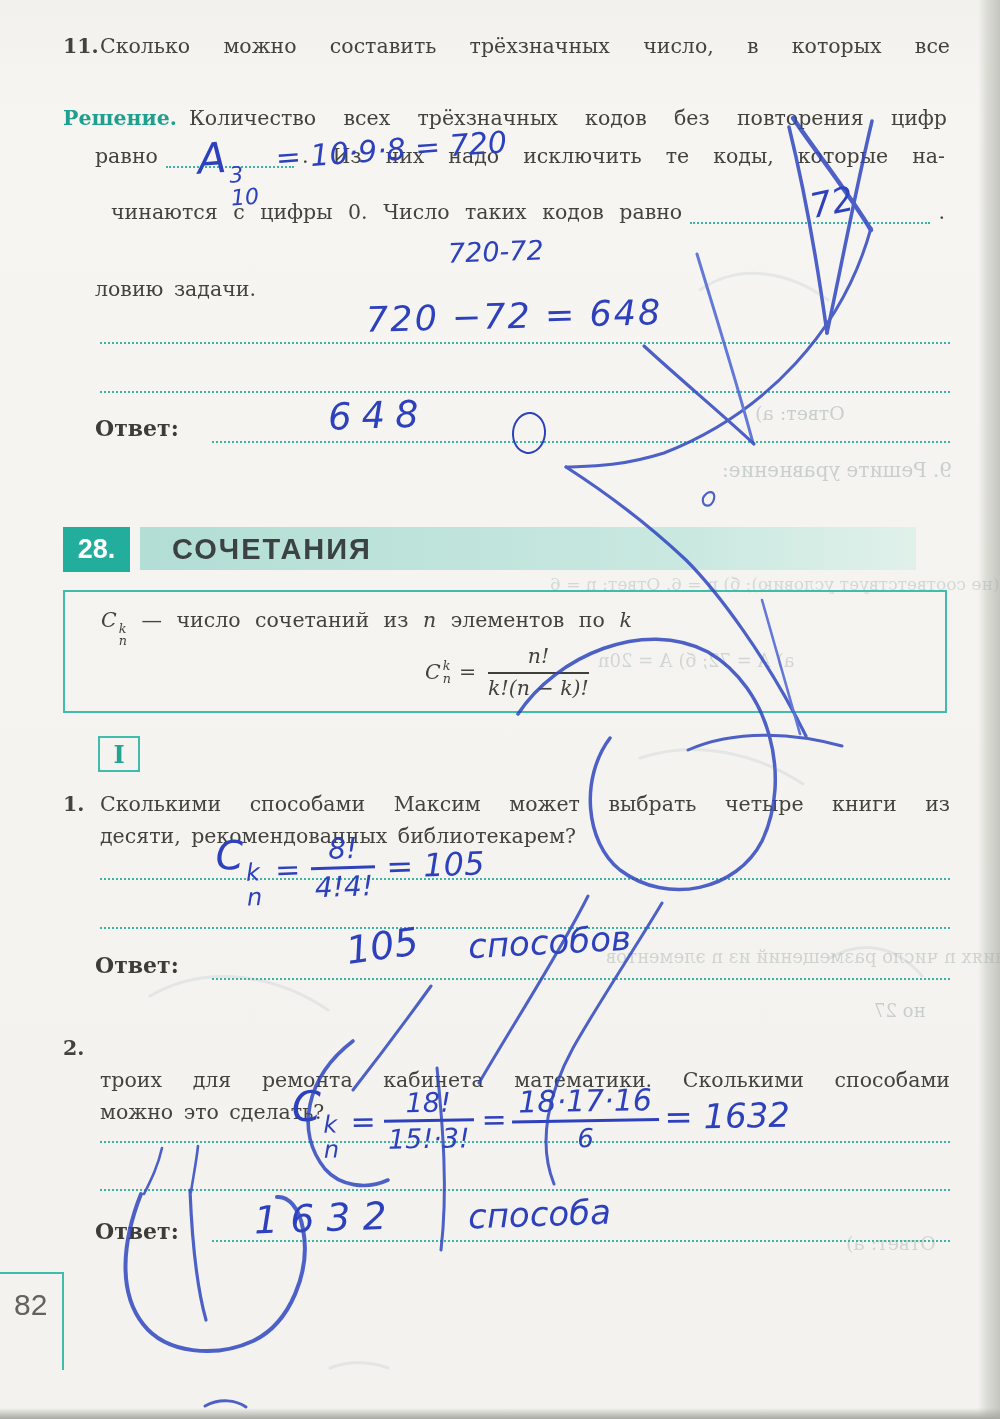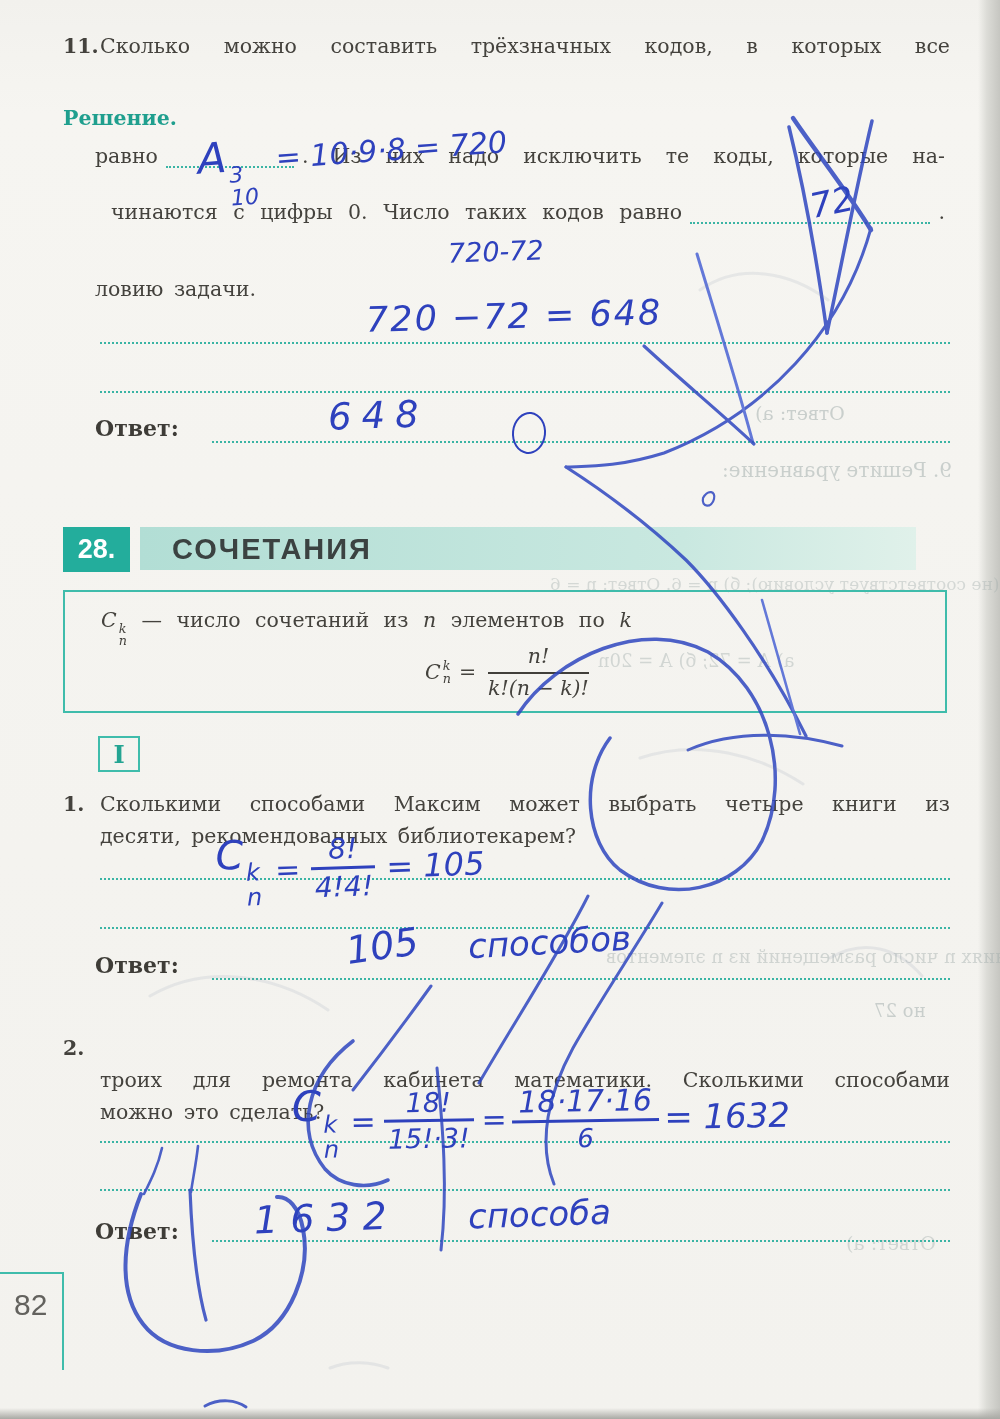--- a/index.html
+++ b/index.html
@@ -57,24 +57,25 @@
 
   <div class="abs bleed" style="left:755px;top:402px;">Ответ: а)</div>
   <div class="abs bleed" style="left:722px;top:458px;font-size:20px;">9. Решите уравнение:</div>
   <div class="abs bleed" style="left:550px;top:574px;font-size:17px;opacity:.38;">(не соответствует условию); б) n = 6. Ответ: n = 6</div>
   <div class="abs bleed" style="left:598px;top:650px;font-size:18px;opacity:.4;">а) А = 72;   б) А = 20n</div>
   <div class="abs bleed" style="left:606px;top:946px;font-size:18px;opacity:.42;">10. При каких значениях n число размещений из n элементов</div>
   <div class="abs bleed" style="left:874px;top:1000px;font-size:18px;">но 27</div>
   <div class="abs bleed" style="left:846px;top:1232px;opacity:.4;">Ответ: а)</div>
 
   <div class="abs book bold" style="left:63px;top:34px;">11.</div>
-  <div class="abs book jline" style="left:100px;top:34px;">Сколько можно составить трёхзначных кодов, в которых все</div>
+  <div class="abs book jline" style="left:100px;top:34px;">Сколько можно составить трёхзначных число, в которых все</div>
 
   <div class="abs flexline" style="left:63px;top:106px;width:884px;">
     <span class="book bold teal">Решение.</span>
+    <span class="book grow lastj" style="margin-left:12px;">Количество всех трёхзначных кодов без повторения цифр</span>
   </div>
   <div class="abs flexline" style="left:95px;top:144px;">
     <span class="book">равно</span>
     <span class="blank" style="width:128px;"></span>
     <span class="book grow lastj" style="word-spacing:6px;">. Из них надо исключить те коды, которые на-</span>
   </div>
   <div class="abs flexline" style="left:95px;top:200px;">
     <span class="book" style="word-spacing:9px;margin-left:16px;">чинаются с цифры 0. Число таких кодов равно</span>
     <span class="blank grow"></span>
     <span class="book">.</span>

